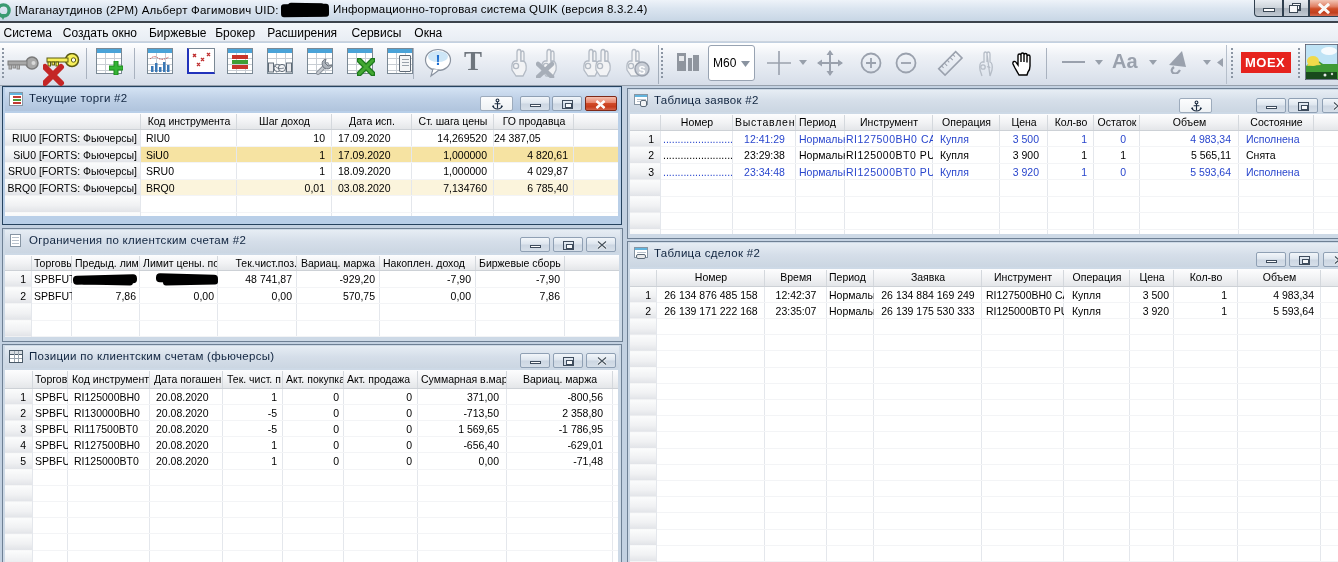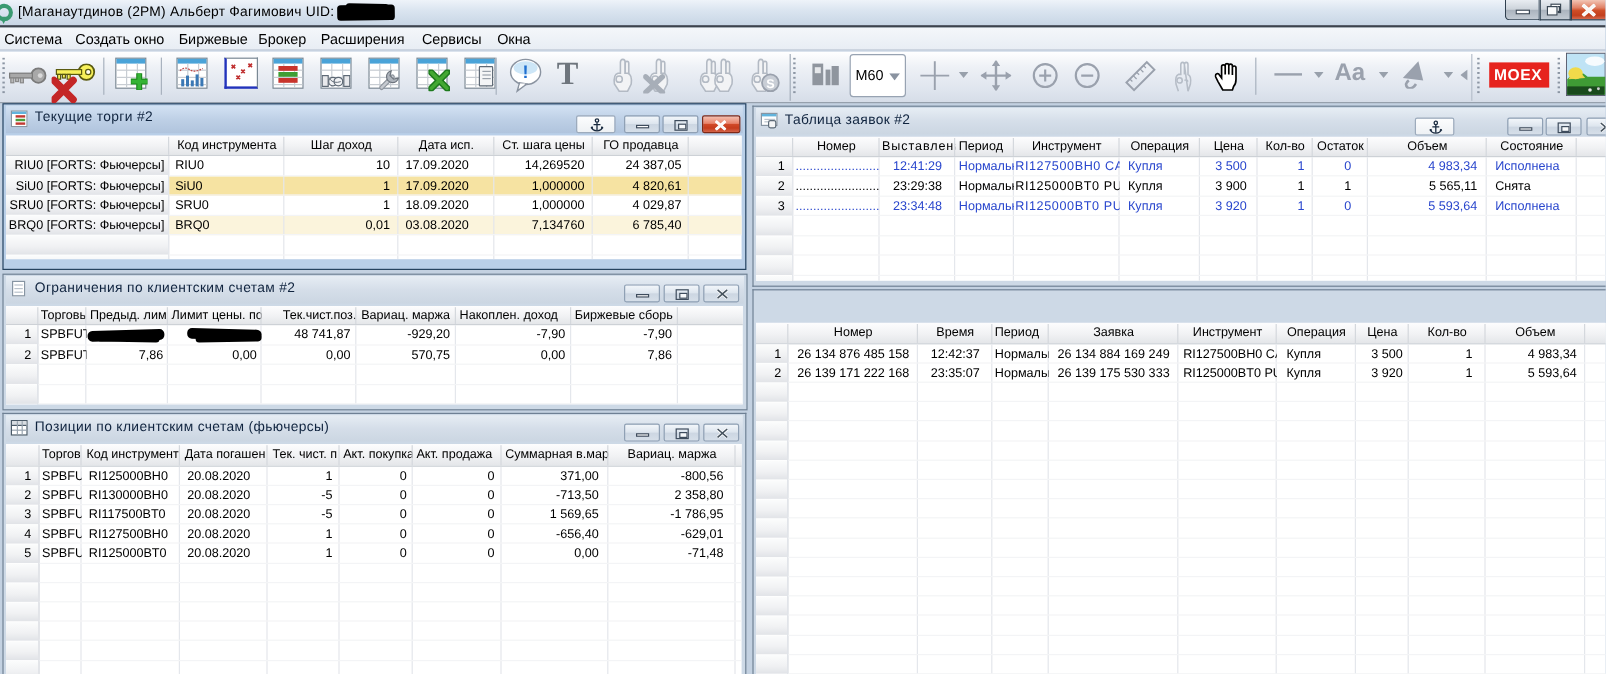--- a/index.html
+++ b/index.html
@@ -4,20 +4,21 @@
 body{width:1338px;height:562px;font-family:"Liberation Sans",sans-serif;overflow:hidden;position:relative;background:#c3d1e1;}
 </style></head><body>
 <div style="position:absolute;left:0;top:0;width:1338px;height:21px;background:linear-gradient(180deg,#eef3f9 0%,#dbe5f0 40%,#c8d6e5 100%);">
 <svg width="18" height="20" viewBox="0 0 18 20" style="position:absolute;left:-4px;top:1px;">
       <circle cx="7.5" cy="9.5" r="5.6" fill="none" stroke="#3a9a70" stroke-width="3.4"></circle>
       <path d="M4 13 L10 13 L7 19 Z" fill="#3a9a70"></path>
     </svg>
 <span style="position:absolute;left:15px;top:3.5px;font-size:11.5px;letter-spacing:0.2px;color:#000;">[Маганаутдинов (2РМ) Альберт Фагимович UID:</span>
 <span style="position:absolute;left:281px;top:3.5px;width:48px;height:13px;background:#000;border-radius:3px;transform:rotate(-0.8deg);"></span>
 <span style="position:absolute;left:288px;top:2.5px;width:36px;height:13px;background:#000;border-radius:3px;transform:rotate(1.2deg);"></span>
+<span style="position:absolute;left:333px;top:3px;font-size:11.5px;letter-spacing:0.18px;color:#000;">Информационно-торговая система QUIK (версия 8.3.2.4)</span>
 <span style="position:absolute;left:1254px;top:0px;width:29px;height:17px;background:linear-gradient(180deg,#e9edf2 0%,#ccd3da 49%,#aab3bd 51%,#c2cad3 100%);border:1px solid #30404f;border-top:none;border-radius:0 0 0 4px;box-sizing:border-box;">
       <span style="position:absolute;left:8px;top:8px;width:12px;height:4px;background:#fdfdfe;border:1px solid #3a4754;box-sizing:border-box;"></span>
     </span>
 <span style="position:absolute;left:1283px;top:0px;width:26px;height:17px;background:linear-gradient(180deg,#e9edf2 0%,#ccd3da 49%,#aab3bd 51%,#c2cad3 100%);border:1px solid #30404f;border-top:none;box-sizing:border-box;">
       <span style="position:absolute;left:8px;top:3px;width:9px;height:8px;background:transparent;border:1.5px solid #3a4754;background:#f8f9fa;box-sizing:border-box;">
         <span style="position:absolute;left:1.5px;top:1px;width:3px;height:2.5px;border:1.5px solid #3a4754;"></span>
       </span>
       <span style="position:absolute;left:5px;top:5px;width:9px;height:8px;border:1.5px solid #3a4754;background:#f8f9fa;box-sizing:border-box;"></span>
     </span>
 <span style="position:absolute;left:1309px;top:0px;width:29px;height:17px;background:linear-gradient(180deg,#f2c5b5 0%,#e08166 40%,#cf4d26 55%,#c23f1d 80%,#d66b50 100%);border:1px solid #30404f;border-top:none;border-right:none;box-sizing:border-box;">
@@ -361,21 +362,21 @@
       <i style="position:absolute;left:136px;top:32.6px;right:0;height:1px;background:#f3f4f6;"></i>
       <i style="position:absolute;left:136px;top:49.2px;right:0;height:1px;background:#f3f4f6;"></i>
       <i style="position:absolute;left:136px;top:65.80000000000001px;right:0;height:1px;background:#f3f4f6;"></i>
       <i style="position:absolute;left:136px;top:82.4px;right:0;height:1px;background:#f3f4f6;"></i>
       <i style="position:absolute;left:136px;top:99.0px;right:0;height:1px;background:#f3f4f6;"></i>
       <div style="position:absolute;left:0px;top:17.0px;width:136px;height:16.6px;line-height:16.6px;overflow:hidden;white-space:nowrap;box-sizing:border-box;color:#000;text-align:right;padding-right:4px;">RIU0 [FORTS: Фьючерсы]</div>
       <div style="position:absolute;left:136px;top:17.0px;width:96px;height:16.6px;line-height:16.6px;overflow:hidden;white-space:nowrap;box-sizing:border-box;color:#000;padding-left:5px;">RIU0</div>
       <div style="position:absolute;left:232px;top:17.0px;width:95px;height:16.6px;line-height:16.6px;overflow:hidden;white-space:nowrap;box-sizing:border-box;color:#000;text-align:right;padding-right:7px;">10</div>
       <div style="position:absolute;left:327px;top:17.0px;width:80px;height:16.6px;line-height:16.6px;overflow:hidden;white-space:nowrap;box-sizing:border-box;color:#000;padding-left:6px;">17.09.2020</div>
       <div style="position:absolute;left:407px;top:17.0px;width:82px;height:16.6px;line-height:16.6px;overflow:hidden;white-space:nowrap;box-sizing:border-box;color:#000;text-align:right;padding-right:7px;">14,269520</div>
-      <div style="position:absolute;left:489px;top:17.0px;width:80px;height:16.6px;line-height:16.6px;overflow:hidden;white-space:nowrap;box-sizing:border-box;color:#000;text-align:right;padding-right:6px;">24 387,05</div>
+      <div style="position:absolute;left:489px;top:17.0px;width:80px;height:16.6px;line-height:16.6px;overflow:hidden;white-space:nowrap;box-sizing:border-box;color:#000;padding-right:6px;">24 387,05</div>
       <div style="position:absolute;left:0px;top:33.6px;width:136px;height:16.6px;line-height:16.6px;overflow:hidden;white-space:nowrap;box-sizing:border-box;color:#000;text-align:right;padding-right:4px;">SiU0 [FORTS: Фьючерсы]</div>
       <div style="position:absolute;left:136px;top:33.6px;width:96px;height:16.6px;line-height:16.6px;overflow:hidden;white-space:nowrap;box-sizing:border-box;color:#000;padding-left:5px;">SiU0</div>
       <div style="position:absolute;left:232px;top:33.6px;width:95px;height:16.6px;line-height:16.6px;overflow:hidden;white-space:nowrap;box-sizing:border-box;color:#000;text-align:right;padding-right:7px;">1</div>
       <div style="position:absolute;left:327px;top:33.6px;width:80px;height:16.6px;line-height:16.6px;overflow:hidden;white-space:nowrap;box-sizing:border-box;color:#000;padding-left:6px;">17.09.2020</div>
       <div style="position:absolute;left:407px;top:33.6px;width:82px;height:16.6px;line-height:16.6px;overflow:hidden;white-space:nowrap;box-sizing:border-box;color:#000;text-align:right;padding-right:7px;">1,000000</div>
       <div style="position:absolute;left:489px;top:33.6px;width:80px;height:16.6px;line-height:16.6px;overflow:hidden;white-space:nowrap;box-sizing:border-box;color:#000;text-align:right;padding-right:6px;">4 820,61</div>
       <div style="position:absolute;left:0px;top:50.2px;width:136px;height:16.6px;line-height:16.6px;overflow:hidden;white-space:nowrap;box-sizing:border-box;color:#000;text-align:right;padding-right:4px;">SRU0 [FORTS: Фьючерсы]</div>
       <div style="position:absolute;left:136px;top:50.2px;width:96px;height:16.6px;line-height:16.6px;overflow:hidden;white-space:nowrap;box-sizing:border-box;color:#000;padding-left:5px;">SRU0</div>
       <div style="position:absolute;left:232px;top:50.2px;width:95px;height:16.6px;line-height:16.6px;overflow:hidden;white-space:nowrap;box-sizing:border-box;color:#000;text-align:right;padding-right:7px;">1</div>
       <div style="position:absolute;left:327px;top:50.2px;width:80px;height:16.6px;line-height:16.6px;overflow:hidden;white-space:nowrap;box-sizing:border-box;color:#000;padding-left:6px;">18.09.2020</div>
@@ -683,20 +684,44 @@
       <div style="position:absolute;left:215px;top:49.5px;width:88px;height:16.5px;line-height:16.5px;overflow:hidden;white-space:nowrap;box-sizing:border-box;color:#2946cd;padding-left:1px;"><span style="letter-spacing:0.5px">RI125000BT0 PUT</span></div>
       <div style="position:absolute;left:303px;top:49.5px;width:67px;height:16.5px;line-height:16.5px;overflow:hidden;white-space:nowrap;box-sizing:border-box;color:#2946cd;padding-left:7px;">Купля</div>
       <div style="position:absolute;left:370px;top:49.5px;width:48px;height:16.5px;line-height:16.5px;overflow:hidden;white-space:nowrap;box-sizing:border-box;color:#2946cd;text-align:right;padding-right:9px;">3 920</div>
       <div style="position:absolute;left:418px;top:49.5px;width:46px;height:16.5px;line-height:16.5px;overflow:hidden;white-space:nowrap;box-sizing:border-box;color:#2946cd;text-align:right;padding-right:7px;">1</div>
       <div style="position:absolute;left:464px;top:49.5px;width:46px;height:16.5px;line-height:16.5px;overflow:hidden;white-space:nowrap;box-sizing:border-box;color:#2946cd;text-align:right;padding-right:14px;">0</div>
       <div style="position:absolute;left:510px;top:49.5px;width:99px;height:16.5px;line-height:16.5px;overflow:hidden;white-space:nowrap;box-sizing:border-box;color:#2946cd;text-align:right;padding-right:8px;">5 593,64</div>
       <div style="position:absolute;left:609px;top:49.5px;width:75px;height:16.5px;line-height:16.5px;overflow:hidden;white-space:nowrap;box-sizing:border-box;color:#2946cd;padding-left:7px;">Исполнена</div>
     </div>
   </div>
 <div style="position:absolute;left:627px;top:241px;width:713px;height:321px;background:#cdd9e6;border:1px solid #6e8094;border-right:none;border-bottom:none;box-sizing:border-box;">
+    <div style="position:absolute;left:2px;top:1px;right:2px;height:24px;background:linear-gradient(180deg,#e6edf4 0%,#d5dee9 50%,#cbd6e2 100%);">
+      <span style="position:absolute;left:4px;top:4px;">
+        <span style="position:absolute;left:0;top:0;width:14px;height:11px;background:#fff;border:1px solid #8795a3;box-sizing:border-box;">
+          <span style="position:absolute;left:0px;top:0px;right:0px;height:2px;background:#62b4dd;"></span>
+          <span style="position:absolute;left:2px;top:4px;width:9px;height:1px;background:#b9c2cc;"></span>
+        </span>
+        <span style="position:absolute;left:2px;top:7px;width:10px;height:5px;background:#e8e9eb;border:1px solid #5c6a77;border-radius:2px;box-sizing:border-box;"></span>
+      </span>
+      <span style="position:absolute;left:24px;top:4px;font-size:11.5px;letter-spacing:0.3px;color:#10243f;white-space:nowrap;">Таблица сделок #2</span>
+      <span style="position:absolute;left:626px;top:9px;width:30px;height:15px;background:linear-gradient(180deg,#f2f6fa 0%,#dde5ee 48%,#ccd6e2 52%,#d6dfe9 100%);border:1px solid #8fa0b4;border-radius:2px;box-sizing:border-box;">
+        <span style="position:absolute;left:9px;top:7px;width:11px;height:3px;background:#fdfdfe;border:1px solid #3e4c5d;box-sizing:border-box;"></span>
+      </span>
+      <span style="position:absolute;left:659px;top:9px;width:30px;height:15px;background:linear-gradient(180deg,#f2f6fa 0%,#dde5ee 48%,#ccd6e2 52%,#d6dfe9 100%);border:1px solid #8fa0b4;border-radius:2px;box-sizing:border-box;">
+        <span style="position:absolute;left:9px;top:3px;width:11px;height:9px;border:1px solid #3e4c5d;box-sizing:border-box;background:transparent;">
+          <span style="position:absolute;left:1.5px;top:1.5px;width:5px;height:3.5px;background:#f7f9fb;border:1px solid #3e4c5d;"></span>
+        </span>
+      </span>
+      <span style="position:absolute;left:693px;top:9px;width:40px;height:15px;background:linear-gradient(180deg,#f2f6fa 0%,#dde5ee 48%,#ccd6e2 52%,#d6dfe9 100%);border:1px solid #8fa0b4;border-radius:2px;box-sizing:border-box;">
+        <svg width="12" height="10" viewBox="0 0 12 10" style="position:absolute;left:9px;top:2px;">
+          <path d="M2 1.5 L10 8.5 M10 1.5 L2 8.5" stroke="#fdfdfd" stroke-width="2.6"></path>
+          <path d="M2 1.5 L10 8.5 M10 1.5 L2 8.5" stroke="#46535f" stroke-width="1.3"></path>
+        </svg>
+      </span>
+    </div>
     <div style="position:absolute;left:2px;top:27px;right:0px;bottom:0px;background:#fff;overflow:hidden;font-size:10.5px;">
       <div style="position:absolute;left:0;top:0;width:715px;height:17.5px;background:linear-gradient(180deg,#fdfdfe 0%,#f1f2f4 55%,#e4e6e9 100%);border-bottom:1px solid #cdd1d6;box-sizing:border-box;"></div>
       <div style="position:absolute;left:0px;top:0;width:27px;height:17.5px;line-height:17.5px;overflow:hidden;white-space:nowrap;box-sizing:border-box;color:#000;padding-left:0px;"></div>
       <div style="position:absolute;left:27px;top:0;width:108px;height:17.5px;line-height:17.5px;overflow:hidden;white-space:nowrap;box-sizing:border-box;color:#000;text-align:center;">Номер</div>
       <div style="position:absolute;left:135px;top:0;width:62px;height:17.5px;line-height:17.5px;overflow:hidden;white-space:nowrap;box-sizing:border-box;color:#000;text-align:center;">Время</div>
       <div style="position:absolute;left:197px;top:0;width:47px;height:17.5px;line-height:17.5px;overflow:hidden;white-space:nowrap;box-sizing:border-box;color:#000;padding-left:2px;">Период</div>
       <div style="position:absolute;left:244px;top:0;width:108px;height:17.5px;line-height:17.5px;overflow:hidden;white-space:nowrap;box-sizing:border-box;color:#000;text-align:center;">Заявка</div>
       <div style="position:absolute;left:352px;top:0;width:82px;height:17.5px;line-height:17.5px;overflow:hidden;white-space:nowrap;box-sizing:border-box;color:#000;text-align:center;">Инструмент</div>
       <div style="position:absolute;left:434px;top:0;width:66px;height:17.5px;line-height:17.5px;overflow:hidden;white-space:nowrap;box-sizing:border-box;color:#000;text-align:center;">Операция</div>
       <div style="position:absolute;left:500px;top:0;width:44px;height:17.5px;line-height:17.5px;overflow:hidden;white-space:nowrap;box-sizing:border-box;color:#000;text-align:center;">Цена</div>

